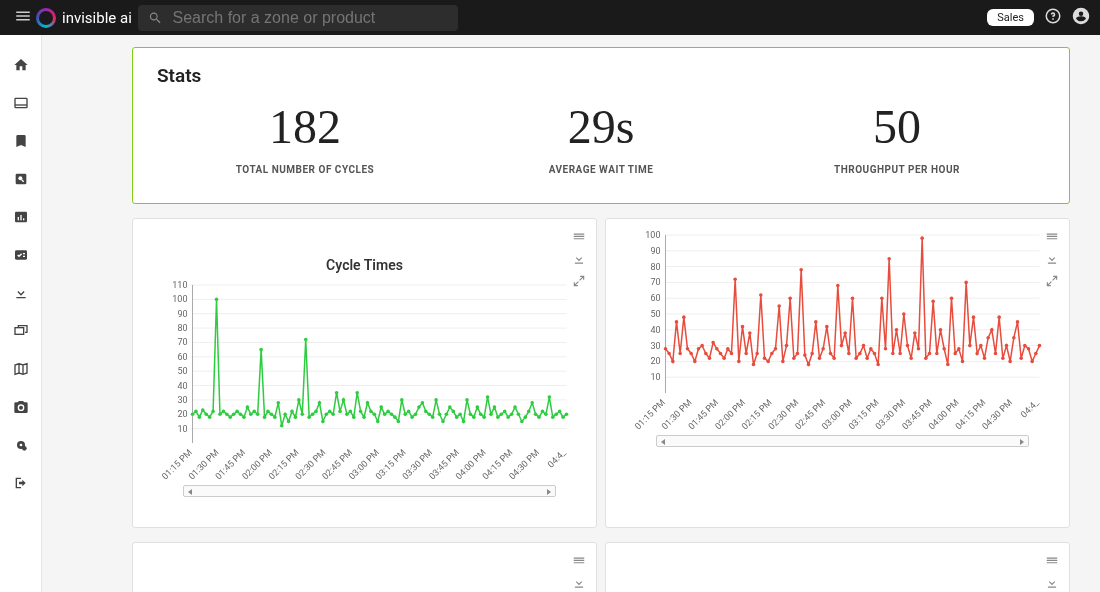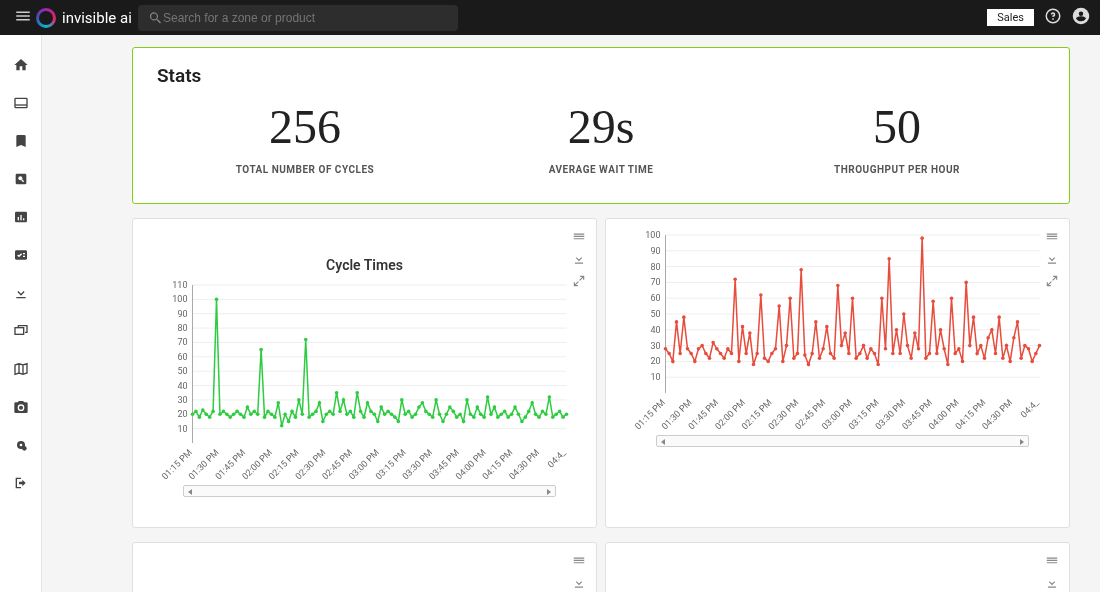--- a/index.html
+++ b/index.html
@@ -8,23 +8,23 @@
 
 .header { background: #1a1a1a; height: 35px; display: flex; align-items: center; padding: 0 10px; gap: 0; }
 .hamburger { color: #ccc; cursor: pointer; padding: 4px; }
 .hamburger svg { width: 18px; height: 18px; }
 .logo-wrap { display: flex; align-items: center; gap: 6px; }
 .logo-ring { width: 20px; height: 20px; border-radius: 50%; background: conic-gradient(from 180deg, #00bcd4, #3f51b5, #9c27b0, #e91e63, #00bcd4); position: relative; }
 .logo-ring::after { content: ""; position: absolute; inset: 3px; border-radius: 50%; background: #1a1a1a; }
 .logo-text { color: #fff; font-size: 15px; font-weight: 400; }
 .search-wrap { background: #2d2d2d; border-radius: 4px; display: flex; align-items: center; padding: 4px 10px; width: 320px; height: 26px; margin-left: 6px; }
 .search-wrap svg { width: 16px; height: 16px; color: #888; }
-.search-input { background: transparent; border: none; outline: none; color: #ec4899; font-size: 12px; margin-left: 0; width: 100%; }
+.search-input { background: transparent; border: none; outline: none; color: #ec4899; font-size: 16px; margin-left: 10px; width: 100%; }
 .header-right { margin-left: auto; display: flex; align-items: center; gap: 10px; }
-.sales-badge { background: #fff; color: #222; font-size: 11px; padding: 2px 10px; border-radius: 0; cursor: pointer; }
+.sales-badge { background: #fff; color: #222; font-size: 11px; padding: 2px 10px; border-radius: 6px; cursor: pointer; }
 .header-icon { color: #ddd; cursor: pointer; }
 .header-icon svg { width: 18px; height: 18px; }
 
 
 .sidebar { position: absolute; top: 35px; left: 0; width: 42px; height: calc(100% - 35px); background: #fff; border-right: 1px solid #e5e5e5; display: flex; flex-direction: column; align-items: center; padding-top: 20px; gap: 18px; }
 .sidebar-item { color: #444; cursor: pointer; width: 20px; height: 20px; display: flex; align-items: center; justify-content: center; }
 .sidebar-item svg { width: 16px; height: 16px; }
 
 
 .main { position: absolute; top: 35px; left: 42px; right: 0; height: calc(100% - 35px); overflow-y: auto; padding: 12px 30px 20px 90px; }
@@ -161,21 +161,21 @@
       </svg>
     </div>
 </div>
 
 <div class="main">
 
   <div class="stats-card">
     <div class="stats-title">Stats</div>
     <div class="stats-row" id="stats-row">
         <div class="stat">
-          <div class="stat-value">256</div>
+          <div class="stat-value">182</div>
                  <div class="stat-label">TOTAL NUMBER OF CYCLES</div>
         </div>
         <div class="stat">
           <div class="stat-value">29s</div>
                  <div class="stat-label">AVERAGE WAIT TIME</div>
         </div>
         <div class="stat">
           <div class="stat-value">50</div>
                  <div class="stat-label">THROUGHPUT PER HOUR</div>
         </div>

